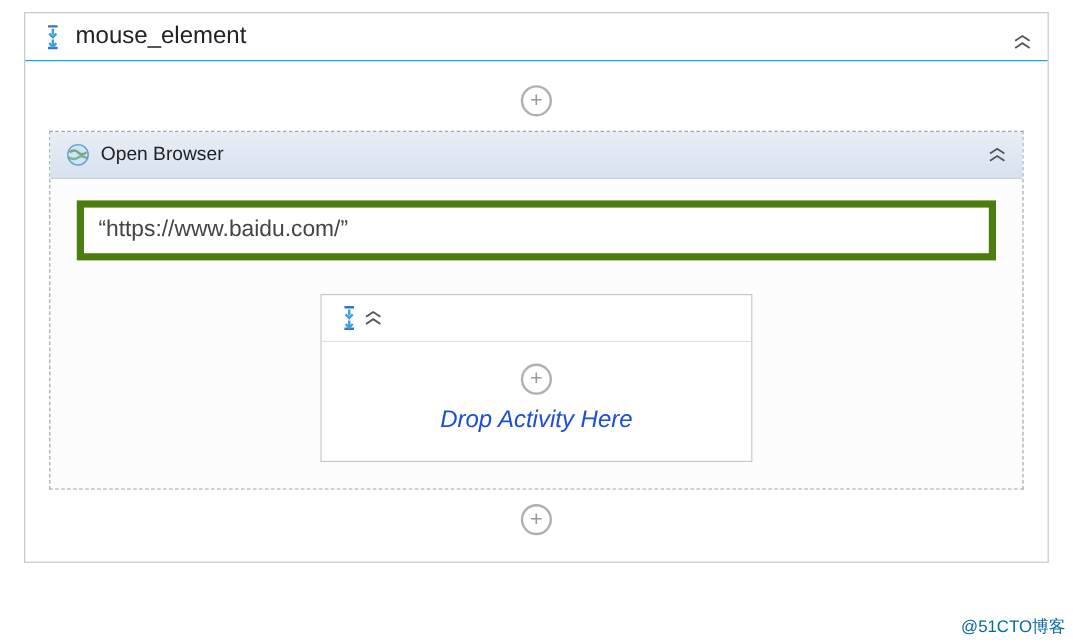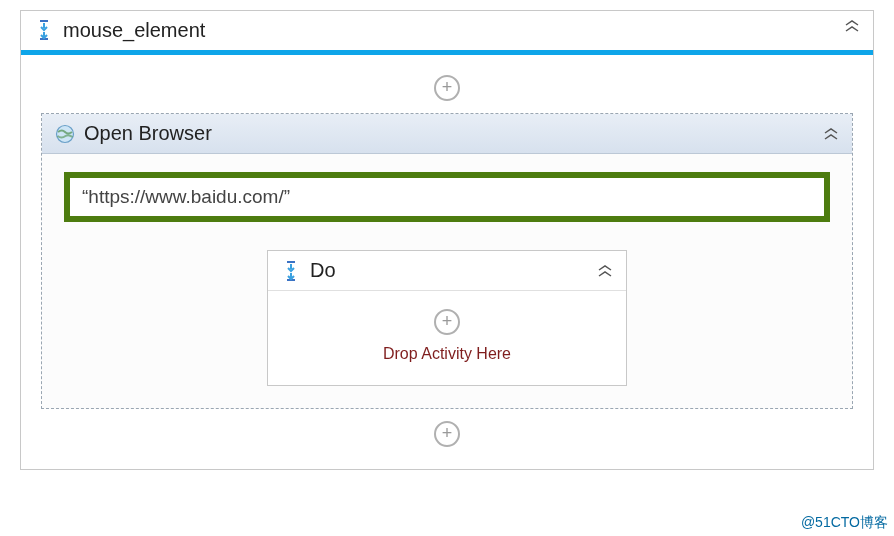--- a/index.html
+++ b/index.html
@@ -11,23 +11,23 @@
       height: 536px;
       position: relative;
     }
     .outer {
       border: 1px solid #c8c8c8;
       margin: 10px 20px 10px 20px;
       background: #fff;
     }
     .header {
       display: flex;
-      align-items: flex-start;
-      padding: 8px 12px;
-      border-bottom: 5px solid #0ea5e9;
+      align-items: flex-end;
+      padding: 8px 12px;
+      border-bottom: 1px solid #0ea5e9;
     }
     .header .title {
       flex: 1;
       font-size: 20px;
       color: #222;
       padding-left: 8px;
     }
     .chevron-double {
       width: 18px;
       height: 14px;
@@ -74,21 +74,21 @@
     }
     .ob-header {
       display: flex;
       align-items: center;
       padding: 8px 12px;
       background: linear-gradient(#e8eef6, #d7e1ee);
       border-bottom: 1px solid #bcc8d6;
     }
     .ob-header .title {
       flex: 1;
-      font-size: 20px;
+      font-size: 16px;
       color: #222;
       padding-left: 8px;
     }
     .ob-body {
       padding: 18px 22px 22px 22px;
     }
     .url-input {
       width: 100%;
       border: 6px solid #4d7c0f;
       padding: 8px 12px;
@@ -118,22 +118,23 @@
       flex: 1;
       font-size: 20px;
       color: #222;
       padding-left: 8px;
     }
     .do-body {
       padding: 18px 12px 22px 12px;
       text-align: center;
     }
     .drop-hint {
-      color: #7f1d1d;
-      font-size: 16px;
+      font-style: italic;
+      color: #1d4ed8;
+      font-size: 20px;
       margin-top: 10px;
     }
     .watermark {
       position: absolute;
       right: 6px;
       bottom: 4px;
       font-size: 14px;
       color: #0369a1;
     }
   </style>
@@ -193,21 +194,20 @@
               <span class="seq-icon">
                 <svg width="20" height="22" viewBox="0 0 20 22">
                   <path d="M6 2 h8" stroke="#3b72c4" stroke-width="2" fill="none"></path>
                   <path d="M6 20 h8" stroke="#3b72c4" stroke-width="2" fill="none"></path>
                   <path d="M10 4 v5" stroke="#3aa1e0" stroke-width="2" fill="none"></path>
                   <path d="M7 8 l3 3 l3 -3" stroke="#3aa1e0" stroke-width="2" fill="none"></path>
                   <path d="M10 13 v5" stroke="#3aa1e0" stroke-width="2" fill="none"></path>
                   <path d="M7 16 l3 3 l3 -3" stroke="#3aa1e0" stroke-width="2" fill="none"></path>
                 </svg>
               </span>
-              <span class="title">Do</span>
               <span class="chevron-double">
                 <svg width="16" height="12" viewBox="0 0 16 12">
                   <path d="M2 5 L8 1 L14 5" stroke="#555" stroke-width="1.5" fill="none"></path>
                   <path d="M2 11 L8 7 L14 11" stroke="#555" stroke-width="1.5" fill="none"></path>
                 </svg>
               </span>
             </div>
             <div class="do-body">
               <span class="plus-circle"></span>
               <div class="drop-hint">Drop Activity Here</div>

